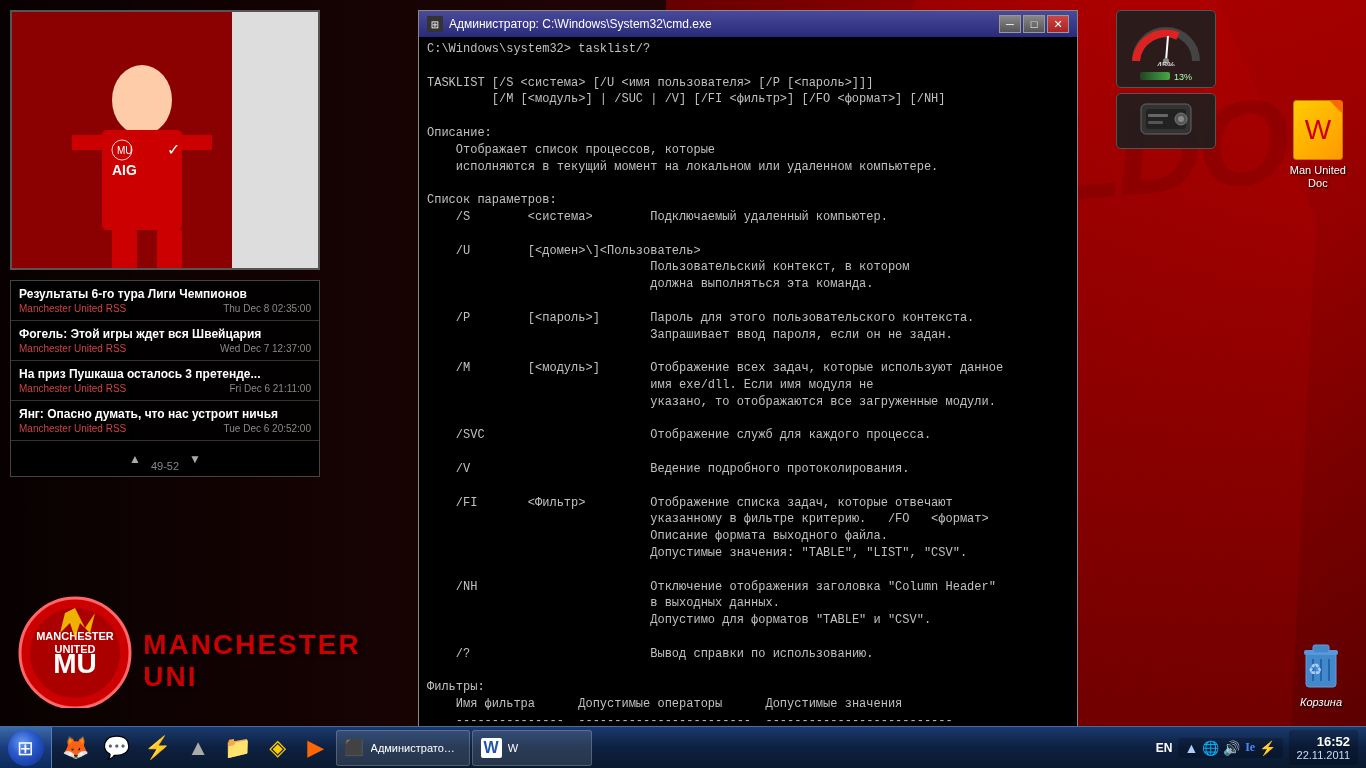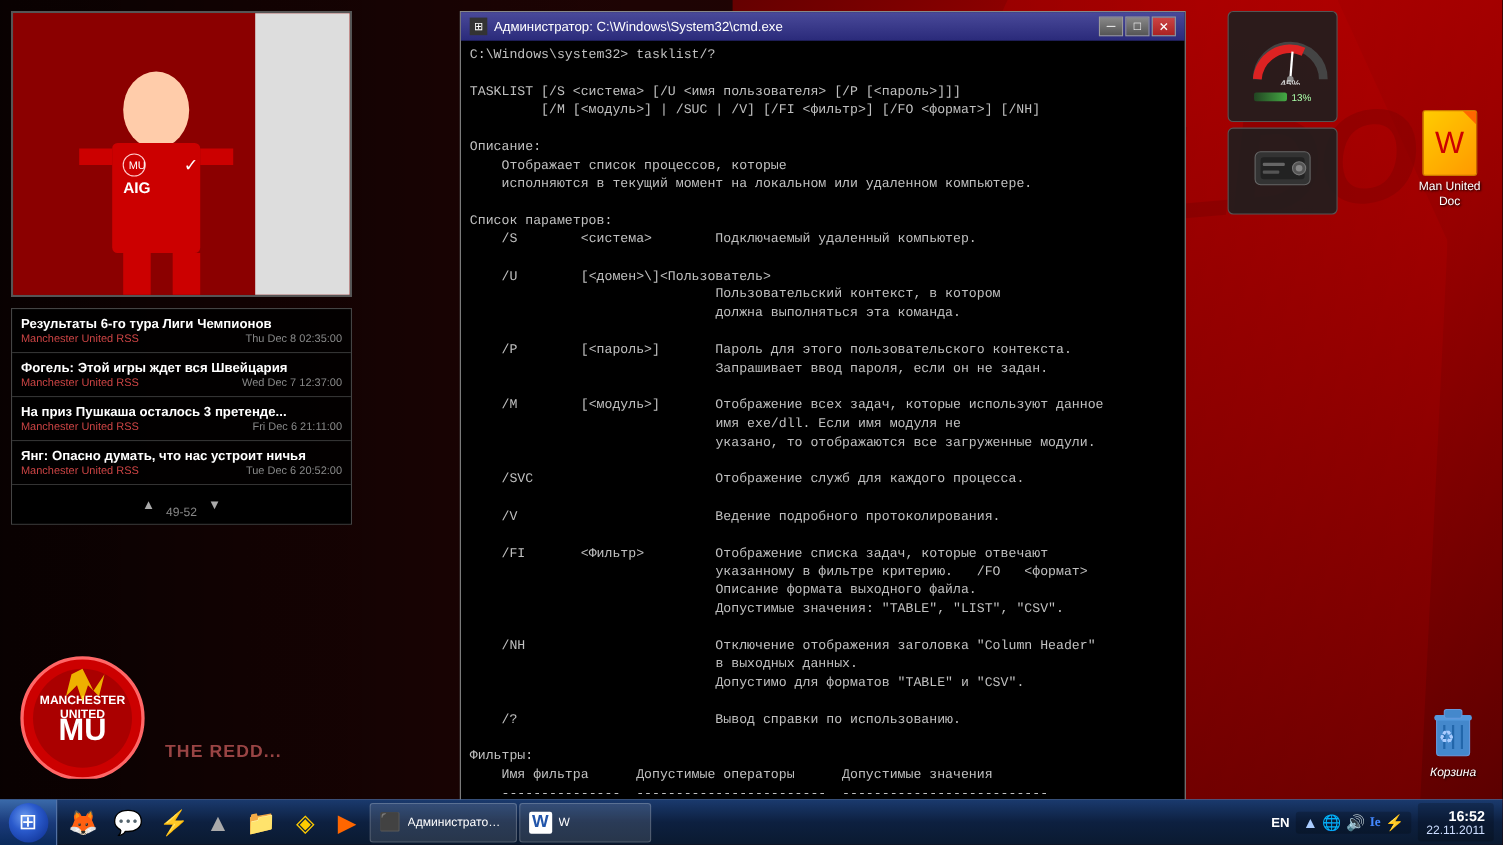--- a/index.html
+++ b/index.html
@@ -165,21 +165,21 @@
       right: 150px;
       top: 10px;
       z-index: 10;
       width: 100px;
     }
 
     .gauge-container {
       background: rgba(30,30,30,0.9);
       border: 1px solid #555;
       border-radius: 5px;
-      padding: 16px;
+      padding: 5px;
       text-align: center;
       margin-bottom: 5px;
     }
 
     .gauge-svg {
       width: 80px;
       height: 50px;
     }
 
     
@@ -547,21 +547,21 @@
       <svg width="130" height="130">
         <ellipse cx="65" cy="75" rx="55" ry="55" fill="#cc0000" stroke="#ff6666" stroke-width="3"></ellipse>
         <ellipse cx="65" cy="75" rx="45" ry="45" fill="#aa0000"></ellipse>
         <text x="65" y="62" text-anchor="middle" font-family="Arial" font-size="11" fill="white" font-weight="bold">MANCHESTER</text>
         <text x="65" y="75" text-anchor="middle" font-family="Arial" font-size="11" fill="white" font-weight="bold">UNITED</text>
         <text x="65" y="95" text-anchor="middle" font-family="Arial" font-size="28" fill="white" font-weight="bold">MU</text>
 
         <polygon points="65,30 75,50 85,35 80,55 70,45 65,60 60,45 50,55 55,35 65,30" fill="#ffdd00" opacity="0.8"></polygon>
       </svg>
       <div style="padding-bottom:15px;">
-        <div style="font-size:16px; font-weight:700; color:#994444; letter-spacing:1px;">THE REDD...</div>
+        <div style="font-size:28px; font-weight:900; color:#cc0000; text-shadow:2px 2px 4px rgba(0,0,0,0.8); letter-spacing:2px;">MANCHESTER UNI</div>
       </div>
     </div>
   </div>
 
   <div class="top-right-widget">
     <div class="gauge-container">
       <svg class="gauge-svg" viewBox="0 0 80 50">
 
         <path d="M 10 45 A 30 30 0 0 1 70 45" stroke="#444" stroke-width="8" fill="none"></path>
 

